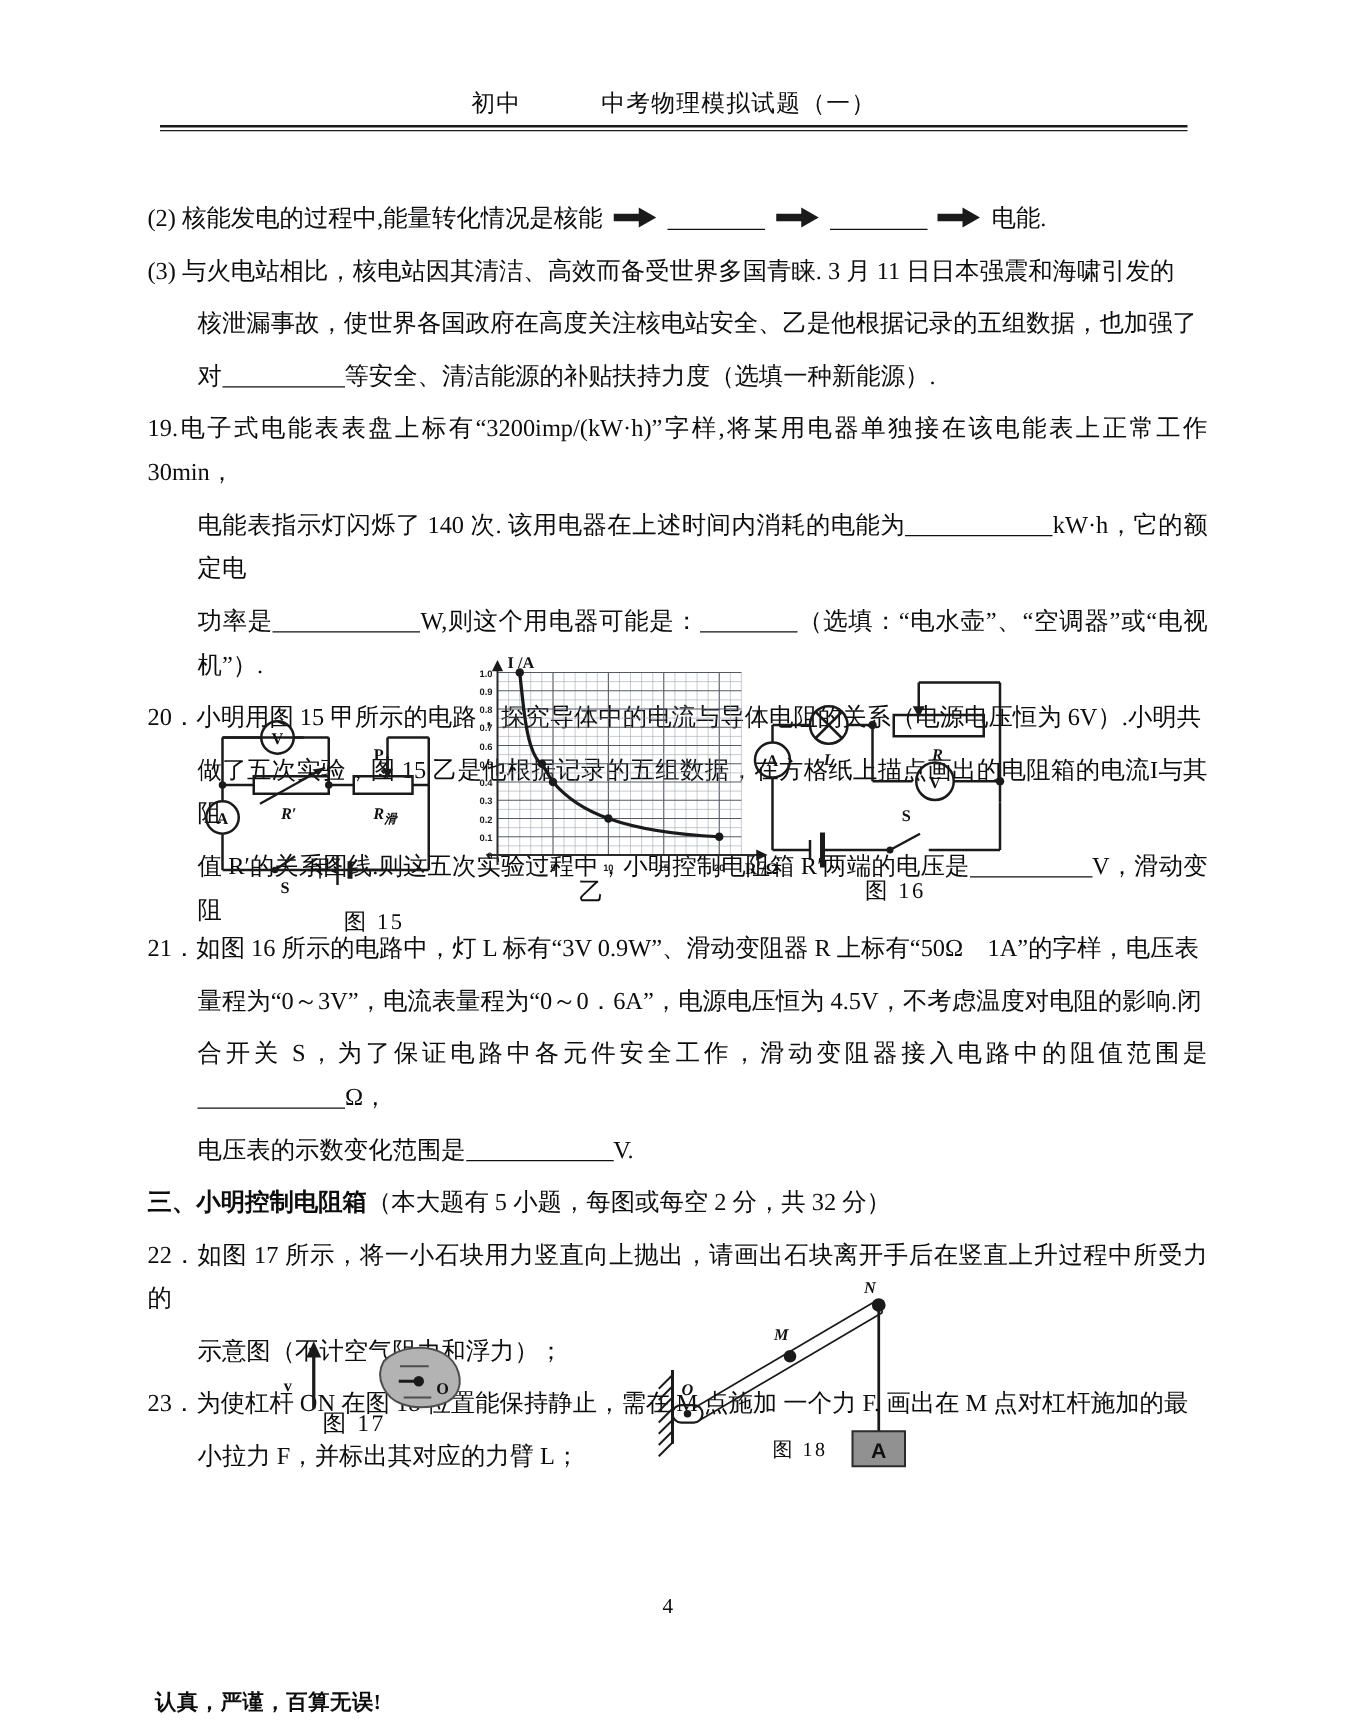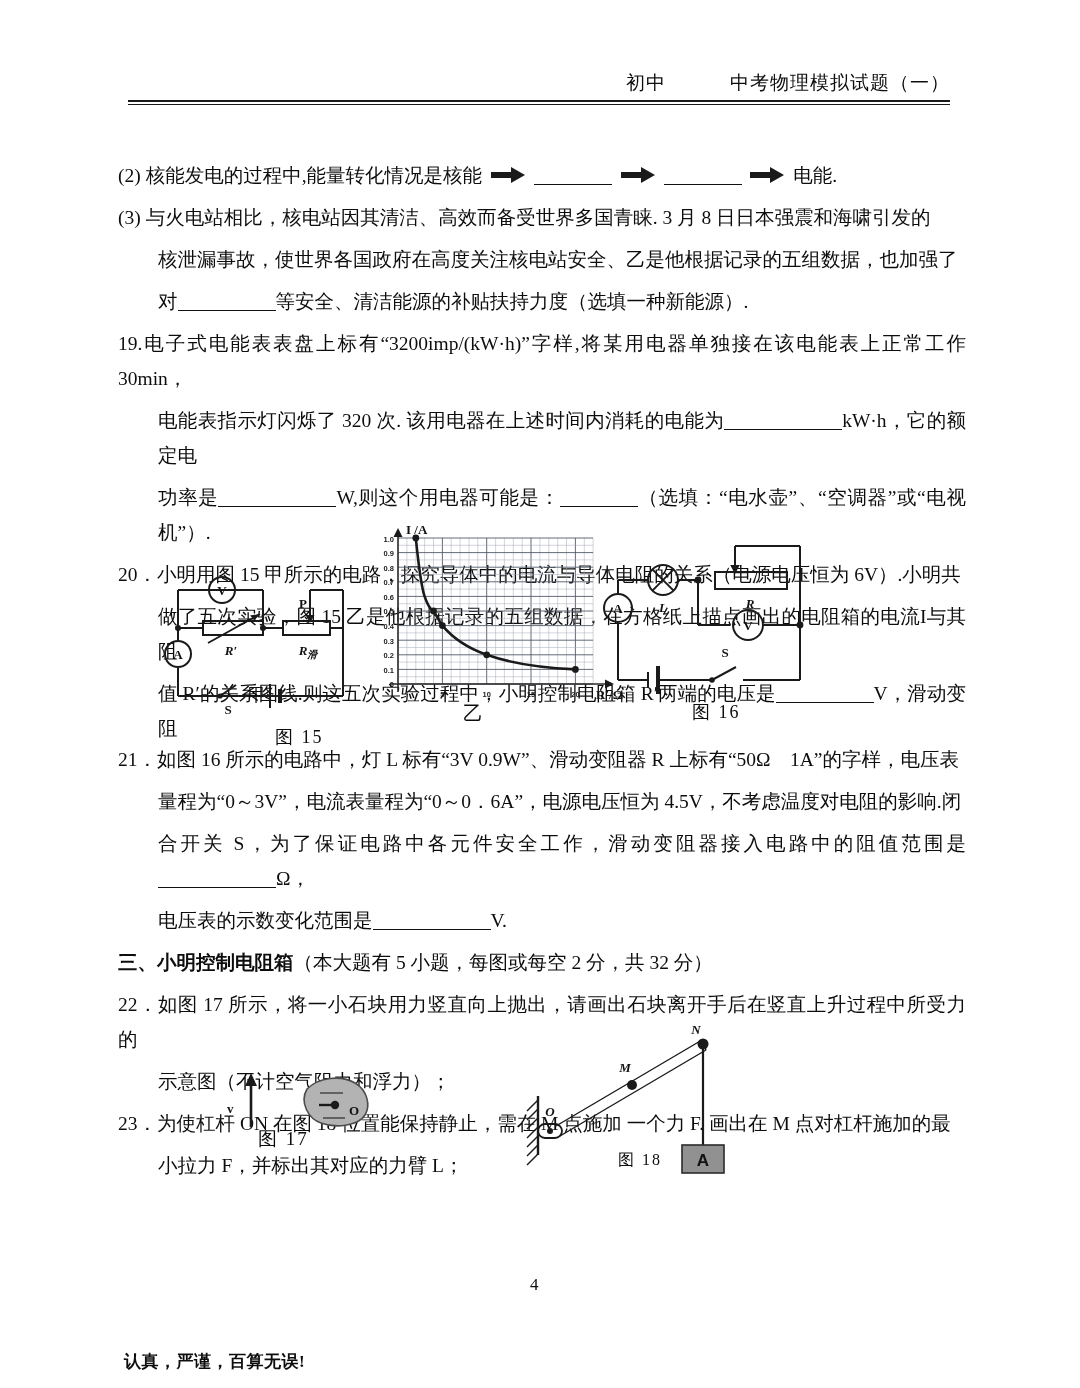--- a/index.html
+++ b/index.html
@@ -13,21 +13,21 @@
   }
   .page{position:relative;width:1080px;height:1388px;}
 
   
   .header{
     position:absolute;left:128px;top:70px;width:822px;
     text-align:center;
   }
   .header-line{
     font-size:19px;letter-spacing:1px;
-    display:flex;justify-content:flex-end;gap:64px;
+    display:flex;justify-content:center;gap:64px;
   }
   .header-rule{
     position:absolute;left:128px;top:100px;width:822px;
     border-top:2.2px solid #1a1a1a;
     border-bottom:1px solid #1a1a1a;
     height:2px;
   }
 
   
   .content{position:absolute;left:118px;top:158px;width:848px;}
@@ -128,34 +128,34 @@
       <span class="arrow-glyph">
         <svg width="34" height="16" viewBox="0 0 34 16">
             <path class="fillk" d="M0 5 h20 v-5 l14 8 -14 8 v-5 h-20 z"></path>
           </svg>
       </span>
       <span>电能.</span>
     </p>
 
     <p class="q indent-hang">
       <span>(3)</span>
-      <span>与火电站相比，核电站因其清洁、高效而备受世界多国青睐. 3 月 8 日日本强震和海啸引发的</span>
+      <span>与火电站相比，核电站因其清洁、高效而备受世界多国青睐. 3 月 11 日日本强震和海啸引发的</span>
     </p>
     <p class="q sub-indent">
       <span>核泄漏事故，使世界各国政府在高度关注核电站安全、乙是他根据记录的五组数据，也加强了</span>
     </p>
     <p class="q sub-indent">
       <span>对</span><span class="blank b-lg"></span><span>等安全、清洁能源的补贴扶持力度（选填一种新能源）.</span>
     </p>
 
     <p class="q">
       <span>19.电子式电能表表盘上标有“3200imp/(kW·h)”字样,将某用电器单独接在该电能表上正常工作 30min，</span>
     </p>
     <p class="q sub-indent">
-      <span>电能表指示灯闪烁了 320 次. 该用电器在上述时间内消耗的电能为</span><span class="blank b-xl"></span><span>kW·h，它的额定电</span>
+      <span>电能表指示灯闪烁了 140 次. 该用电器在上述时间内消耗的电能为</span><span class="blank b-xl"></span><span>kW·h，它的额定电</span>
     </p>
     <p class="q sub-indent">
       <span>功率是</span><span class="blank b-xl"></span><span>W,则这个用电器可能是：</span><span class="blank b-md"></span><span>（选填：“电水壶”、“空调器”或“电视机”）.</span>
     </p>
 
     <p class="q">
       <span>20．小明用图 15 甲所示的电路，探究导体中的电流与导体电阻的关系（电源电压恒为 6V）.小明共</span>
     </p>
     <p class="q sub-indent">
       <span>做了五次实验，图 15 乙是他根据记录的五组数据，在方格纸上描点画出的电阻箱的电流I与其阻</span>

